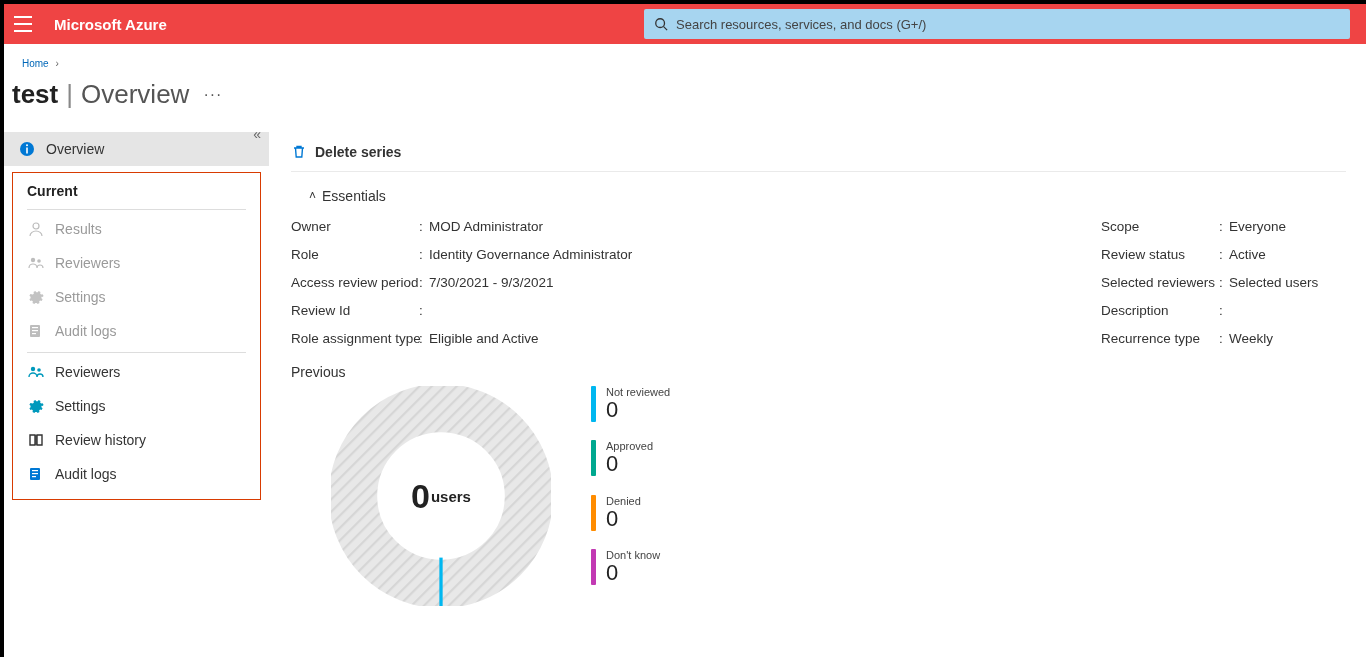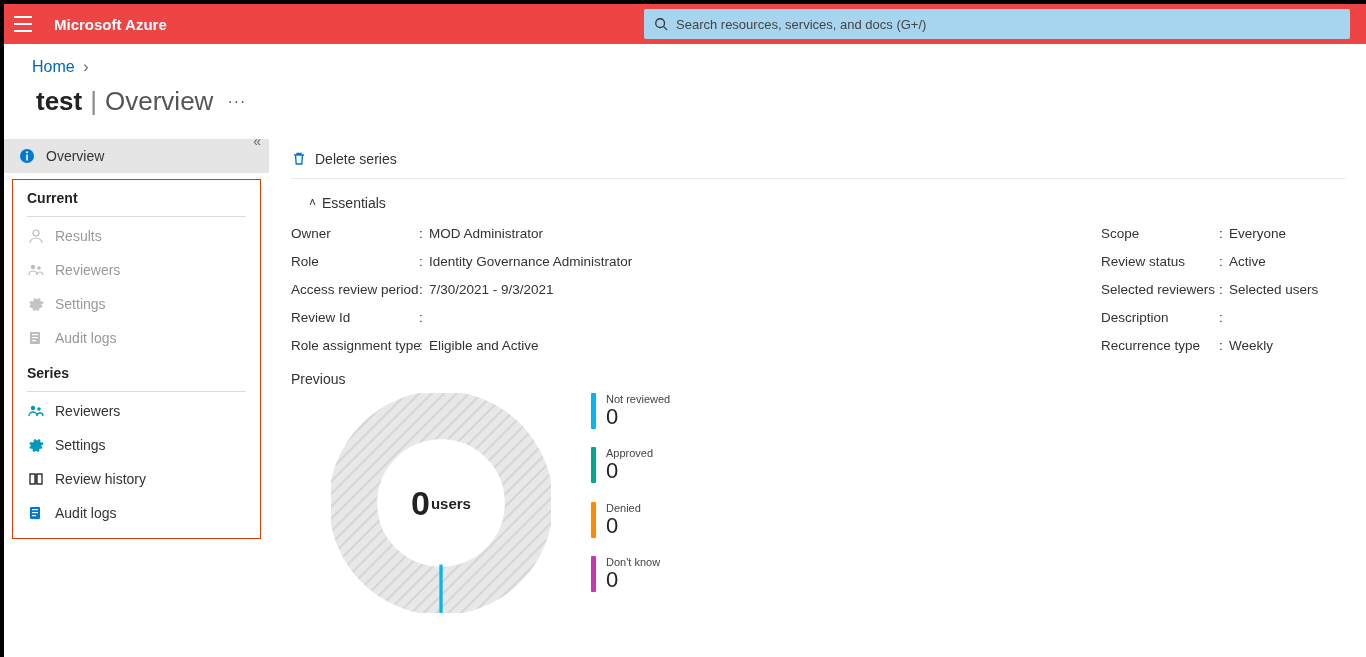--- a/index.html
+++ b/index.html
@@ -9,25 +9,25 @@
   .topbar { height: 40px; background: #ef4444; display:flex; align-items:center; padding:0 10px; color:#fff; }
   .hamburger { width:20px; height:20px; display:flex; flex-direction:column; justify-content:space-around; margin-right:20px; cursor:pointer;}
   .hamburger span { display:block; height:2px; background:#fff; width:18px; }
   .brand { font-weight:600; font-size:15px; }
   .search-wrap { margin-left:auto; margin-right:6px; width:706px; height:30px; background:#a7d5f0; border-radius:2px; display:flex; align-items:center; padding:0 10px; }
   .search-wrap svg { color:#333; }
   .search-input { flex:1; border:none; background:transparent; margin-left:8px; font-size:13px; color:#333; outline:none; }
   .search-input::placeholder { color:#444; }
 
   
-  .crumbs { padding: 14px 0 0 28px; font-size:16px; color:#0067b8; }
+  .crumbs { padding: 14px 0 0 18px; font-size:10px; color:#0067b8; }
   .crumbs .sep { color:#666; margin:0 4px; }
 
   
-  .titlebar { display:flex; align-items:center; padding: 10px 0 22px 32px; }
+  .titlebar { display:flex; align-items:center; padding: 10px 0 22px 8px; }
   .titlebar .name { font-size:26px; font-weight:600; color:#222; }
   .titlebar .sep2 { font-size:26px; color:#888; margin:0 8px; font-weight:300;}
   .titlebar .section { font-size:26px; color:#555; font-weight:400;}
   .titlebar .more { margin-left:14px; color:#555; font-size:16px; letter-spacing:1px; cursor:pointer;}
 
   
   .content { display:flex; }
   .sidebar { width: 265px; position:relative; }
   .collapse-chevrons { position:absolute; top:-6px; right:8px; font-size:14px; color:#666; cursor:pointer;}
   .nav-item { display:flex; align-items:center; height:34px; padding:0 14px; font-size:14px; color:#333; cursor:pointer; }
@@ -43,21 +43,21 @@
   .ic-blue svg { color:#0078d4; }
   .ic-teal svg { color:#0099bc; }
   .ic-gear svg { color:#0099bc; }
   .ic-log svg { color:#0078d4; }
   .ic-clock svg { color:#0078d4; }
   .ic-hist svg { color:#333; }
 
   
   .main { flex:1; padding:0 20px 0 22px; }
   .cmdbar { display:flex; align-items:center; height:40px; border-bottom:1px solid #eaeaea; }
-  .cmdbar .cmd { display:flex; align-items:center; font-size:14px; color:#333; cursor:pointer; }
+  .cmdbar .cmd { display:flex; align-items:center; font-size:14px; color:#333; cursor:pointer;font-weight:bold; }
   .cmdbar .cmd .ic { margin-right:8px; display:inline-flex; }
   .cmdbar .cmd .ic svg { color:#0078d4; }
 
   .essentials-hdr { display:flex; align-items:center; margin:16px 0 8px 18px; font-size:14px; color:#333; cursor:pointer;}
   .essentials-hdr .chev { margin-right:6px; font-size:12px; }
 
   .essentials { display:flex; margin:0 0 0 0; }
   .ess-col { padding:0 0 0 0; }
   .ess-col.left { flex:0 0 810px; }
   .ess-row { display:flex; align-items:center; height:28px; font-size:13.5px; color:#333; white-space:nowrap;}
@@ -172,21 +172,20 @@
             <svg width="16" height="16" viewBox="0 0 16 16" fill="currentColor">
               <rect x="2" y="2" width="10" height="12" rx="1"></rect>
               <rect x="4" y="4" width="6" height="1.2" fill="#fff"></rect>
               <rect x="4" y="7" width="6" height="1.2" fill="#fff"></rect>
               <rect x="4" y="10" width="4" height="1.2" fill="#fff"></rect>
             </svg>
           </span>
         <span>Audit logs</span>
       </div>
 
-      <div class="nav-group-title">Series</div>
       <div class="nav-divider"></div>
       <div class="nav-item">
         <span class="ic ic-teal">
             <svg width="16" height="16" viewBox="0 0 16 16" fill="currentColor">
               <circle cx="5" cy="5" r="2.2"></circle>
               <circle cx="11" cy="6" r="1.8"></circle>
               <path d="M1 13c0-2.5 2-4 4-4s4 1.5 4 4M9 13c0-2 1.5-3 3-3s3 1 3 3" fill="none" stroke="currentColor" stroke-width="1.4"></path>
             </svg>
           </span>
         <span>Reviewers</span>

